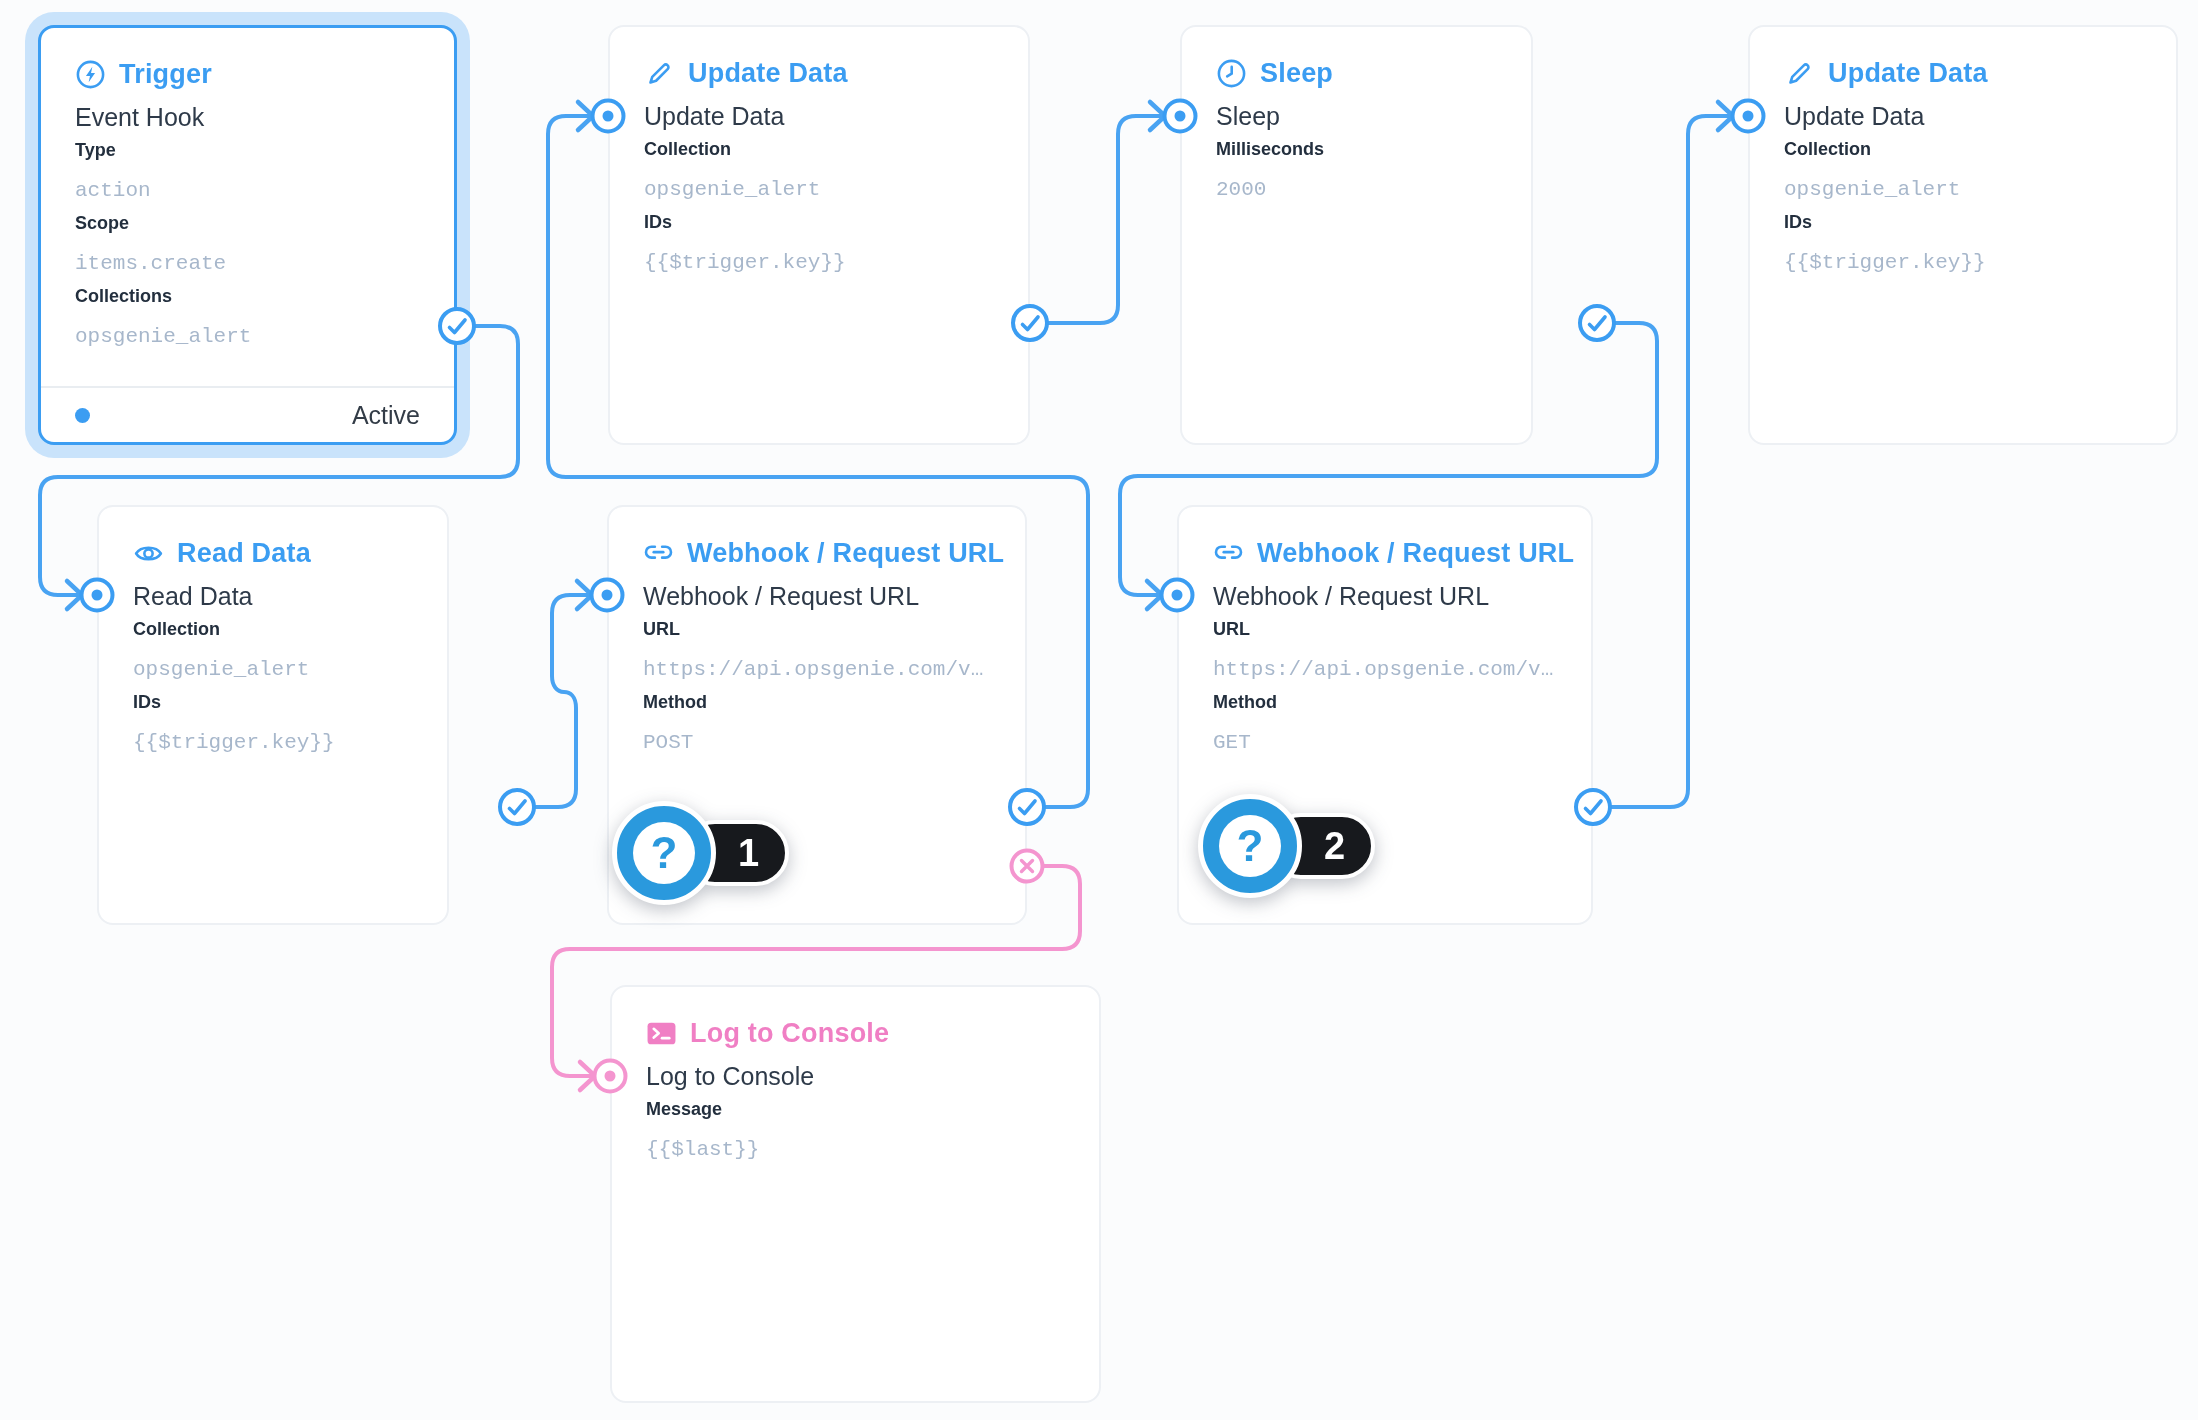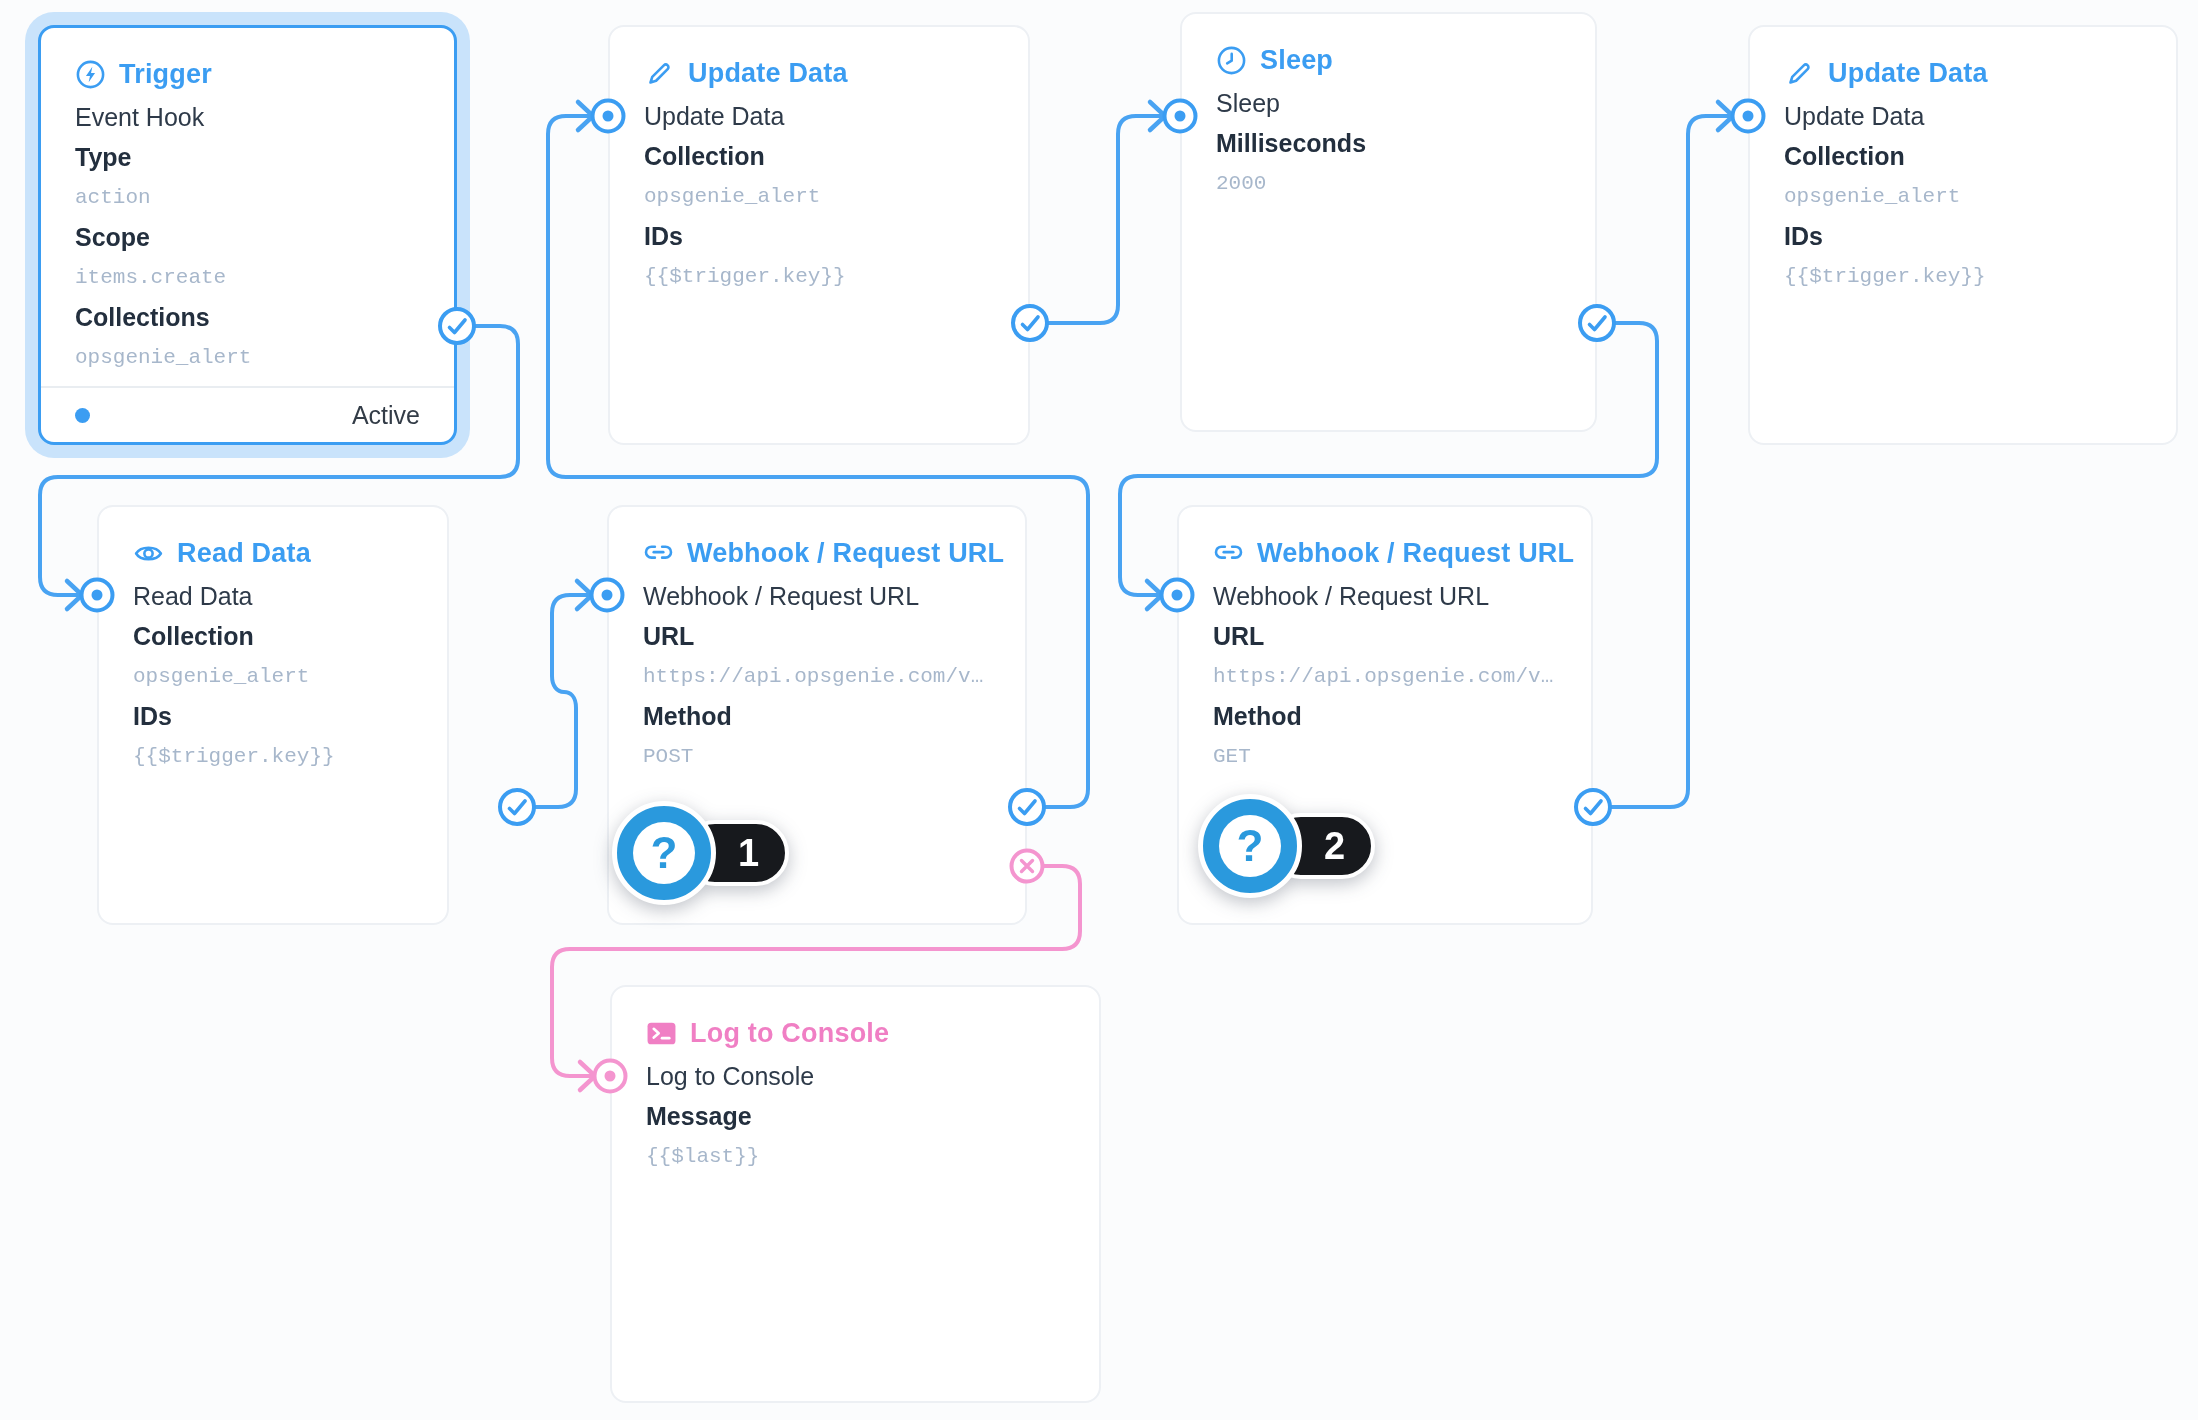--- a/index.html
+++ b/index.html
@@ -14,21 +14,21 @@
   #canvas{position:relative;width:2198px;height:1420px;background:var(--canvas-bg);}
 
   .panel{position:absolute;background:#fff;border:2px solid var(--panel-border);
     border-radius:16px;padding:0 34px;z-index:1;}
   .panel.selected{border:3px solid var(--blue);box-shadow:0 0 0 13px var(--halo);}
   .p-head{display:flex;align-items:center;gap:13px;padding-top:28px;height:64px;color:var(--blue);}
   .panel.pink-node .p-head{color:var(--pink);}
   .p-head svg{width:31px;height:31px;display:block;flex:0 0 auto;}
   .p-title{font-size:27px;font-weight:700;letter-spacing:.2px;white-space:nowrap;}
   .p-name{margin-top:9px;font-size:25px;color:var(--text-name);line-height:32px;white-space:nowrap;}
-  .p-label{margin-top:8px;font-size:25px;font-weight:700;color:var(--text-label);line-height:32px;}
+  .p-label{margin-top:1px;font-size:18px;font-weight:700;color:var(--text-label);line-height:32px;}
   .p-value{margin-top:10px;font-size:21px;font-family:Liberation Mono, monospace;
     color:var(--text-value);line-height:30px;white-space:nowrap;}
   .p-status{position:absolute;left:0;right:0;bottom:0;height:56px;border-top:2px solid var(--divider);
     display:flex;align-items:center;gap:17px;padding:0 34px;justify-content:space-between;}
   .status-dot{width:15px;height:15px;border-radius:50%;background:var(--blue);}
   .status-text{font-size:25px;color:#333c47;}
 
   .wires{position:absolute;left:0;top:0;z-index:3;}
   .wire{fill:none;stroke:var(--wire);stroke-width:4;stroke-linecap:round;stroke-linejoin:round;}
   .wire.pink{stroke:var(--wire-pink);}
@@ -89,21 +89,21 @@
         </span>
       <span class="p-title">Update Data</span>
     </div>
     <div class="p-name">Update Data</div>
     <div class="p-label">Collection</div>
     <div class="p-value">opsgenie_alert</div>
     <div class="p-label">IDs</div>
     <div class="p-value">{{$trigger.key}}</div>
   </div>
 
-  <div class="panel" style="left:1180px;top:12px;width:417px;height:420px">
+  <div class="panel" style="left:1180px;top:25px;width:353px;height:420px">
     <div class="p-head">
       <span>
           <svg viewBox="0 0 30 30" width="31" height="31">
             <circle cx="15" cy="15" r="12.2" fill="none" stroke="currentColor" stroke-width="2.5"></circle>
             <path d="M15.2 8.6 V15.2 L10.8 17.8" fill="none" stroke="currentColor" stroke-width="2.5" stroke-linecap="round" stroke-linejoin="round"></path>
           </svg>
         </span>
       <span class="p-title">Sleep</span>
     </div>
     <div class="p-name">Sleep</div>

